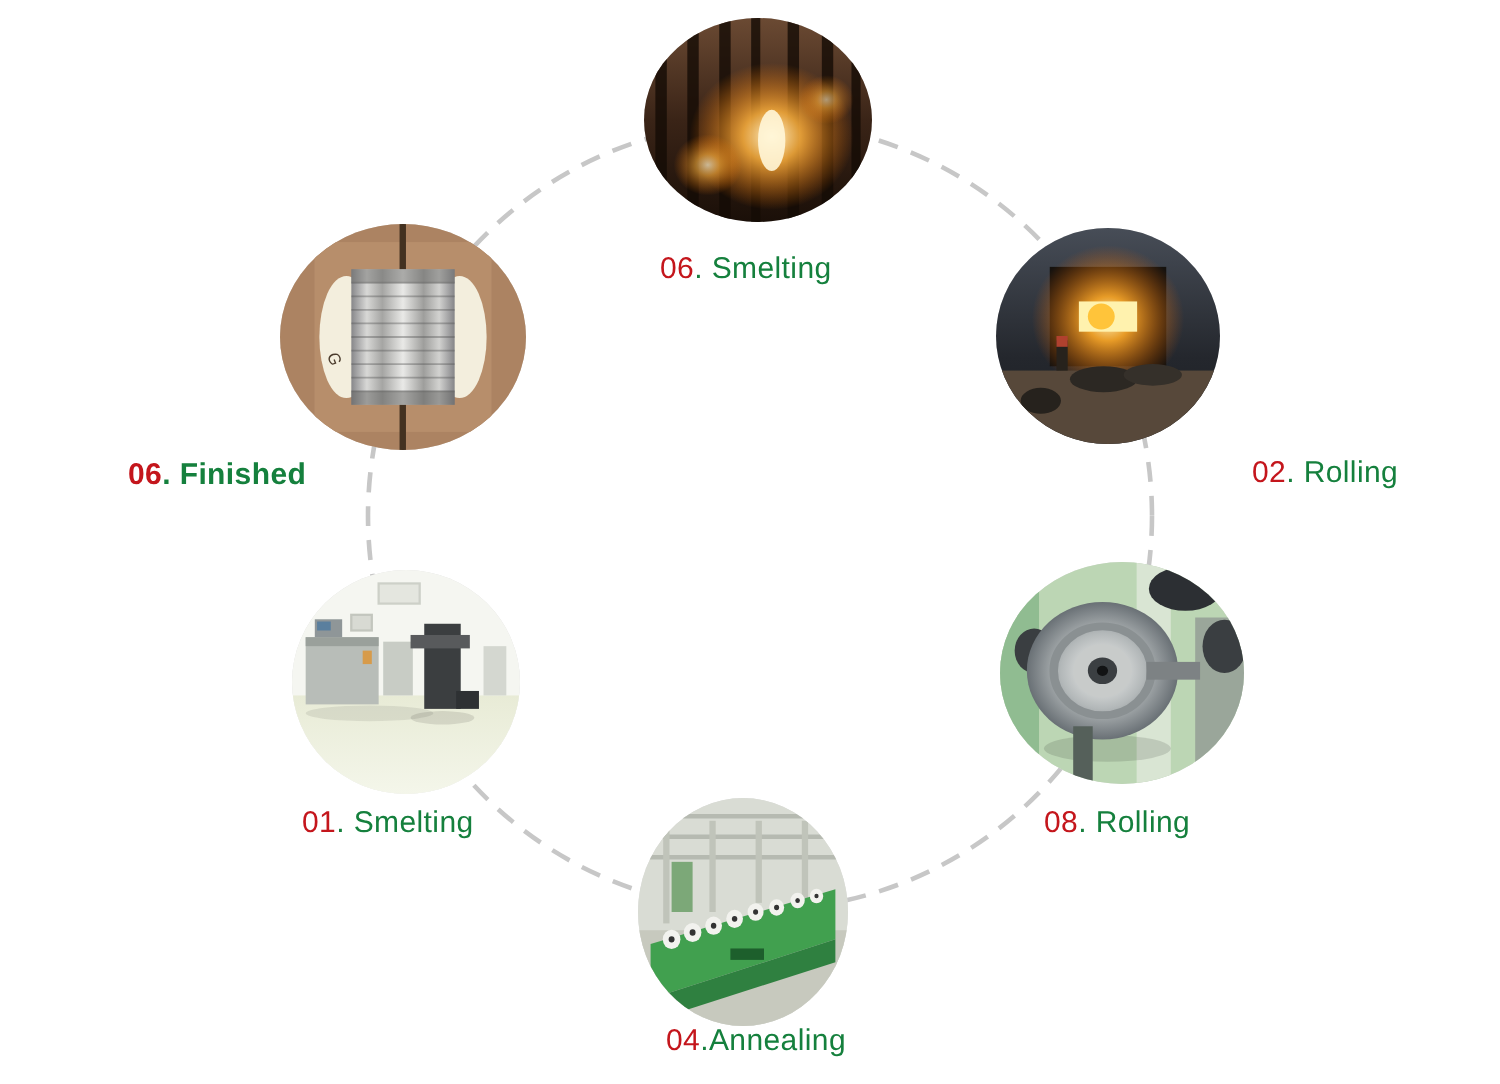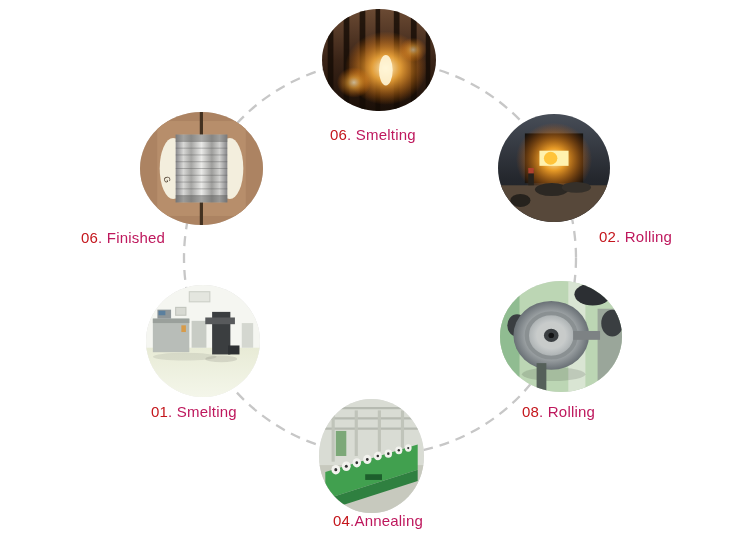--- a/index.html
+++ b/index.html
@@ -16,27 +16,27 @@
   .photo-2{left:498px;top:114px;width:112px;height:108px;}
   .photo-3{left:500px;top:281px;width:122px;height:111px;}
   .photo-4{left:319px;top:399px;width:105px;height:114px;}
   .photo-5{left:146px;top:285px;width:114px;height:112px;}
   .photo-6{left:140px;top:112px;width:123px;height:113px;}
   .step-label{
     position:absolute;white-space:nowrap;font-size:15px;line-height:17px;
     letter-spacing:0.2px;
   }
   .step-label .num{color:#c4161c;}
-  .step-label .rest{color:#be185d;margin-top:36px;}
+  .step-label .rest{color:#15803d;margin-top:36px;}
   .label-1{left:330px;top:126px;}
-  .label-2{left:599px;top:228px;}
+  .label-2{left:626px;top:228px;}
   .label-3{left:522px;top:403px;}
   .label-4{left:333px;top:512px;}
   .label-5{left:151px;top:403px;}
-  .label-6{left:81px;top:229px;}
+  .label-6{left:64px;top:229px;font-weight:bold;}
 </style>
 </head>
 <body>
 
 <div class="stage">
 
   <svg class="ring-svg" viewBox="0 0 750 542">
     <ellipse cx="380" cy="258" rx="196" ry="197" fill="none" stroke="#c7c7c7" stroke-width="2.3" stroke-dasharray="10 7"></ellipse>
   </svg>
 

